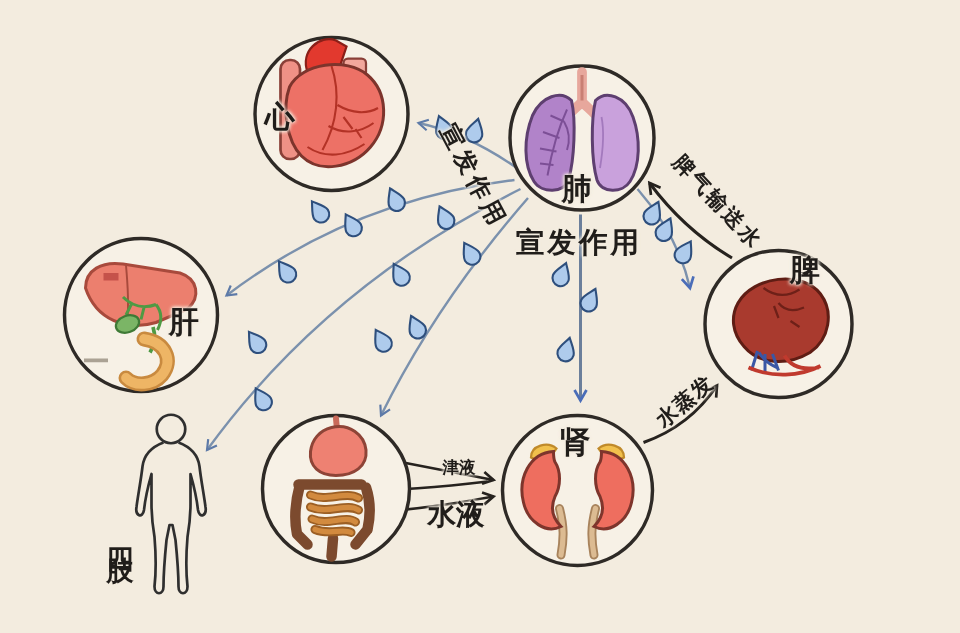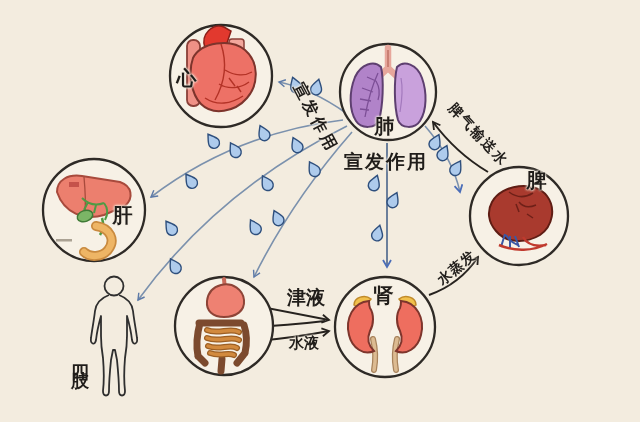--- a/index.html
+++ b/index.html
@@ -23,22 +23,22 @@
   .lbl-heart{left:187px;top:78px;}
   .lbl-lungs{left:385px;top:126px;}
   .lbl-liver{left:123px;top:215px;}
   .lbl-spleen{left:537px;top:180px;}
   .lbl-kidneys{left:384px;top:295px;}
   .lbl-limbs{left:80px;top:356px;font-size:18px;writing-mode:vertical-rl;letter-spacing:5px;transform:translate(-50%,-50%);}
   .lbl-disperse-diag{left:315px;top:118px;font-size:16px;letter-spacing:3px;transform:translate(-50%,-50%) rotate(62deg);}
   .lbl-disperse-main{left:386px;top:162px;font-size:19px;letter-spacing:2px;}
   .lbl-spleen-qi{left:478px;top:135px;font-size:14px;letter-spacing:2px;transform:translate(-50%,-50%) rotate(47deg);}
   .lbl-evap{left:457px;top:268px;font-size:14px;letter-spacing:1px;transform:translate(-50%,-50%) rotate(-40deg);}
-  .lbl-jinye{left:306px;top:298px;font-size:19px;}
-  .lbl-shuiye{left:304px;top:343px;font-size:15px;}
+  .lbl-jinye{left:306px;top:312px;font-size:11px;}
+  .lbl-shuiye{left:304px;top:343px;font-size:19px;}
 </style>
 </head>
 <body>
 
 <div class="canvas">
 
 <svg class="art" width="640" height="422" viewBox="0 0 640 422">
   <defs>
     <path id="dropshape" d="M0,-7 C2.5,-3 5.5,0.5 5.5,3.5 A5.5,5.5 0 1 1 -5.5,3.5 C-5.5,0.5 -2.5,-3 0,-7 Z" fill="#aecbec" stroke="#2e4f7d" stroke-width="1.4"></path>
     <marker id="arrB" viewBox="0 0 10 10" refX="8" refY="5" markerWidth="9" markerHeight="9" orient="auto" markerUnits="userSpaceOnUse">

